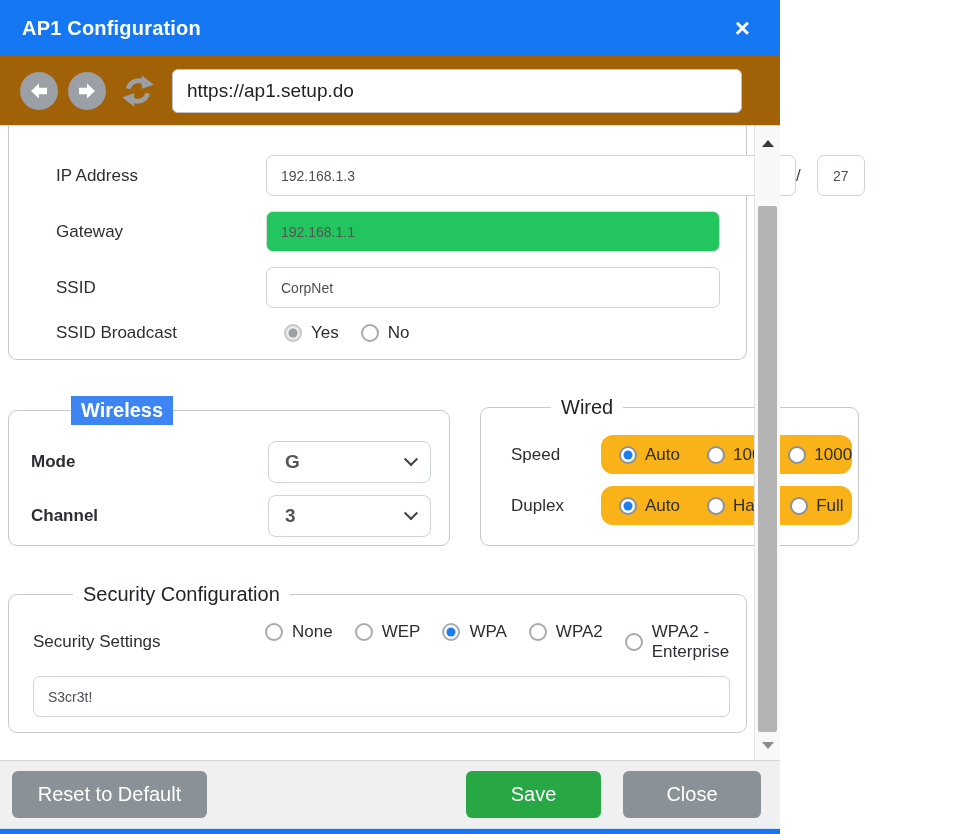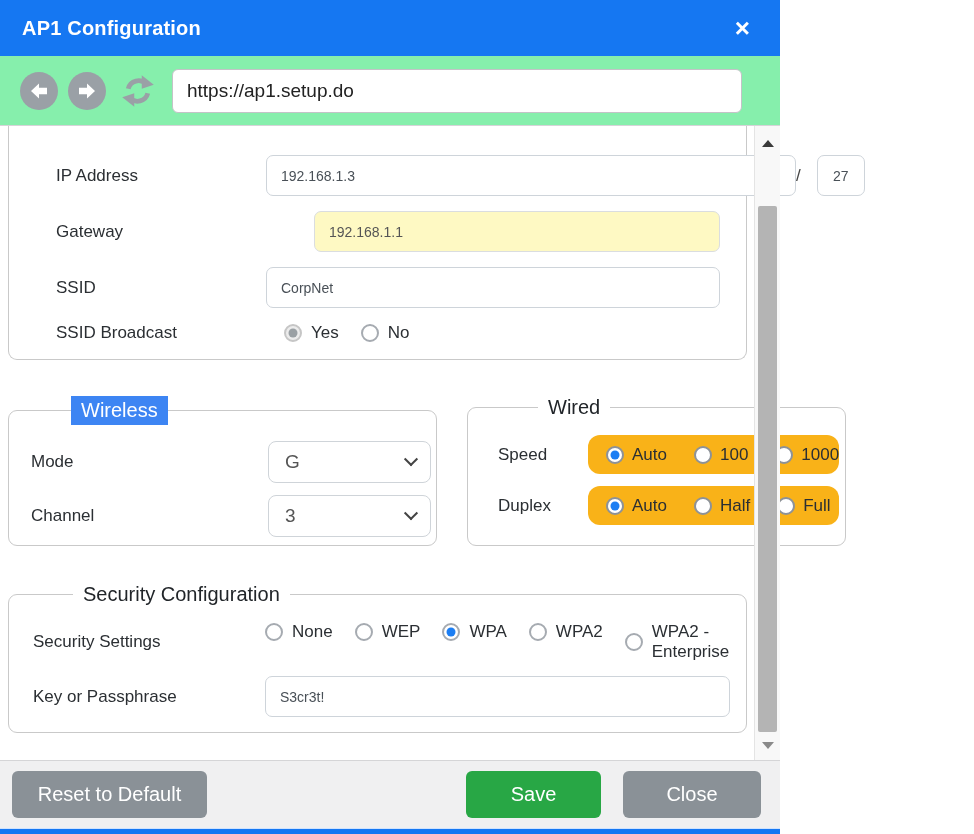--- a/index.html
+++ b/index.html
@@ -8,21 +8,21 @@
 
   .window { width:780px; height:834px; display:flex; flex-direction:column; background:#fff; }
 
   
   .titlebar { height:56px; flex:none; background:#1577f2; display:flex; align-items:center;
     justify-content:space-between; padding:0 30px 0 22px; }
   .titlebar .title { color:#fff; font-size:20px; font-weight:bold; letter-spacing:.2px; }
   .titlebar .close { color:#fff; font-size:26px; font-weight:bold; line-height:1; cursor:pointer; }
 
   
-  .toolbar { height:70px; flex:none; background:#86efac; border-bottom:1px solid #d6d4d8;
+  .toolbar { height:70px; flex:none; background:#a16207; border-bottom:1px solid #d6d4d8;
     display:flex; align-items:center; padding:0 38px 0 10px; }
   .navbtn { width:38px; height:38px; border-radius:50%; background:#9aa0a6; flex:none;
     display:flex; align-items:center; justify-content:center; margin-left:10px; cursor:pointer; border:none; }
   .navbtn svg { width:24px; height:24px; }
   .refreshbtn { width:40px; height:40px; background:transparent; border:none; flex:none;
     display:flex; align-items:center; justify-content:center; margin-left:12px; cursor:pointer; }
   .refreshbtn svg { width:36px; height:36px; }
   .urlbox { flex:1; height:44px; margin-left:14px; border:1px solid #c3c3c7; border-radius:6px;
     background:#fff; font-size:19px; color:#222; padding:0 14px;
     font-family:"Liberation Sans","DejaVu Sans",sans-serif; }
@@ -45,41 +45,41 @@
   
   .card1 { margin:0 0 0 8px; border:1px solid #c9c9c9; border-top:none;
     border-radius:0 0 9px 9px; padding:14px 26px 8px 0; background:#fff; }
   .frow { display:flex; align-items:center; margin:15px 0 15px 47px; }
   .frow .flabel { width:210px; flex:none; font-size:17px; color:#2b2f33; }
   .fctrl { flex:1; display:flex; align-items:center; }
 
   .tinput { height:41px; border:1px solid #ced4da; border-radius:7px; background:#fff;
     font-size:14px; color:#495057; padding:0 14px;
     font-family:"Liberation Sans","DejaVu Sans",sans-serif; }
-  .tinput:disabled { background:#fef9c3; color:#555; border-color:#dadde0;margin-left:48px; }
+  .tinput:disabled { background:#22c55e; color:#555; border-color:#dadde0; }
   .ip-main { width:530px; }
   .slash { margin-left:auto; font-size:17px; color:#444; }
   .ip-bits { width:48px; margin-left:16px; text-align:center; padding:0 4px; }
   .wide { width:100%; }
 
   
   .radio-item { display:flex; align-items:center; cursor:pointer; }
   .radio { width:18px; height:18px; border-radius:50%; border:2px solid #a6abb1; background:#fff;
     flex:none; position:relative; }
   .radio.checked::after { content:""; position:absolute; left:50%; top:50%; width:9px; height:9px;
     border-radius:50%; background:#1c7ef3; transform:translate(-50%,-50%); }
   .radio.gray { background:#ececec; border-color:#c6c6c6; }
   .radio.gray.checked::after { background:#9aa0a4; }
   .radio-label { font-size:17px; color:#2b2f33; margin-left:9px; }
 
   .fieldsets { display:flex; margin:36px 0 0 8px; }
   fieldset { border:1px solid #c9c9c9; border-radius:9px; }
   fieldset legend { font-size:20px; color:#212529; padding:0 10px; margin-left:40px; }
   fieldset legend.hl { background:#3d85f3; color:#fff; padding:3px 10px; }
-  .fs-wireless { width:450px; height:150px; padding:4px 5px 0 22px; }
+  .fs-wireless { width:450px; height:150px; padding:4px 18px 0 22px;font-weight:bold; }
   .fs-wired { width:424px; height:150px; margin-left:30px; padding:4px 6px 0 30px; }
   .fs-row { display:flex; align-items:center; margin:12px 0; }
   .fs-wireless .fs-row .flabel { width:237px; flex:none; font-size:17px; }
   .fs-wired .fs-row .flabel { width:90px; flex:none; font-size:17px; }
 
   .select { width:163px; height:42px; border:1px solid #cfd4d9; border-radius:8px; background:#fff;
     display:flex; align-items:center; padding:0 14px 0 16px; font-size:19px; color:#555; cursor:pointer; }
   .chevron { margin-left:auto; width:10px; height:10px; border-right:2px solid #444;
     border-bottom:2px solid #444; transform:rotate(45deg) translate(-2px,-2px); }
 
@@ -256,21 +256,20 @@
             <span class="radio"></span>
             <span class="radio-label">WPA2</span>
           </label>
           <label class="radio-item">
             <span class="radio"></span>
             <span class="radio-label">WPA2 - Enterprise</span>
           </label>
         </div>
       </div>
       <div class="fs-row">
-        <span class="flabel">Key or Passphrase</span>
         <input class="tinput" style="flex: 1 1 0%;" value="S3cr3t!">
       </div>
     </fieldset>
 
     <div class="scrollbar">
       <div class="scroll-arrow up">
           <span class="tri-up"></span>
         </div>
       <div class="scroll-thumb"></div>
       <div class="scroll-arrow down">

